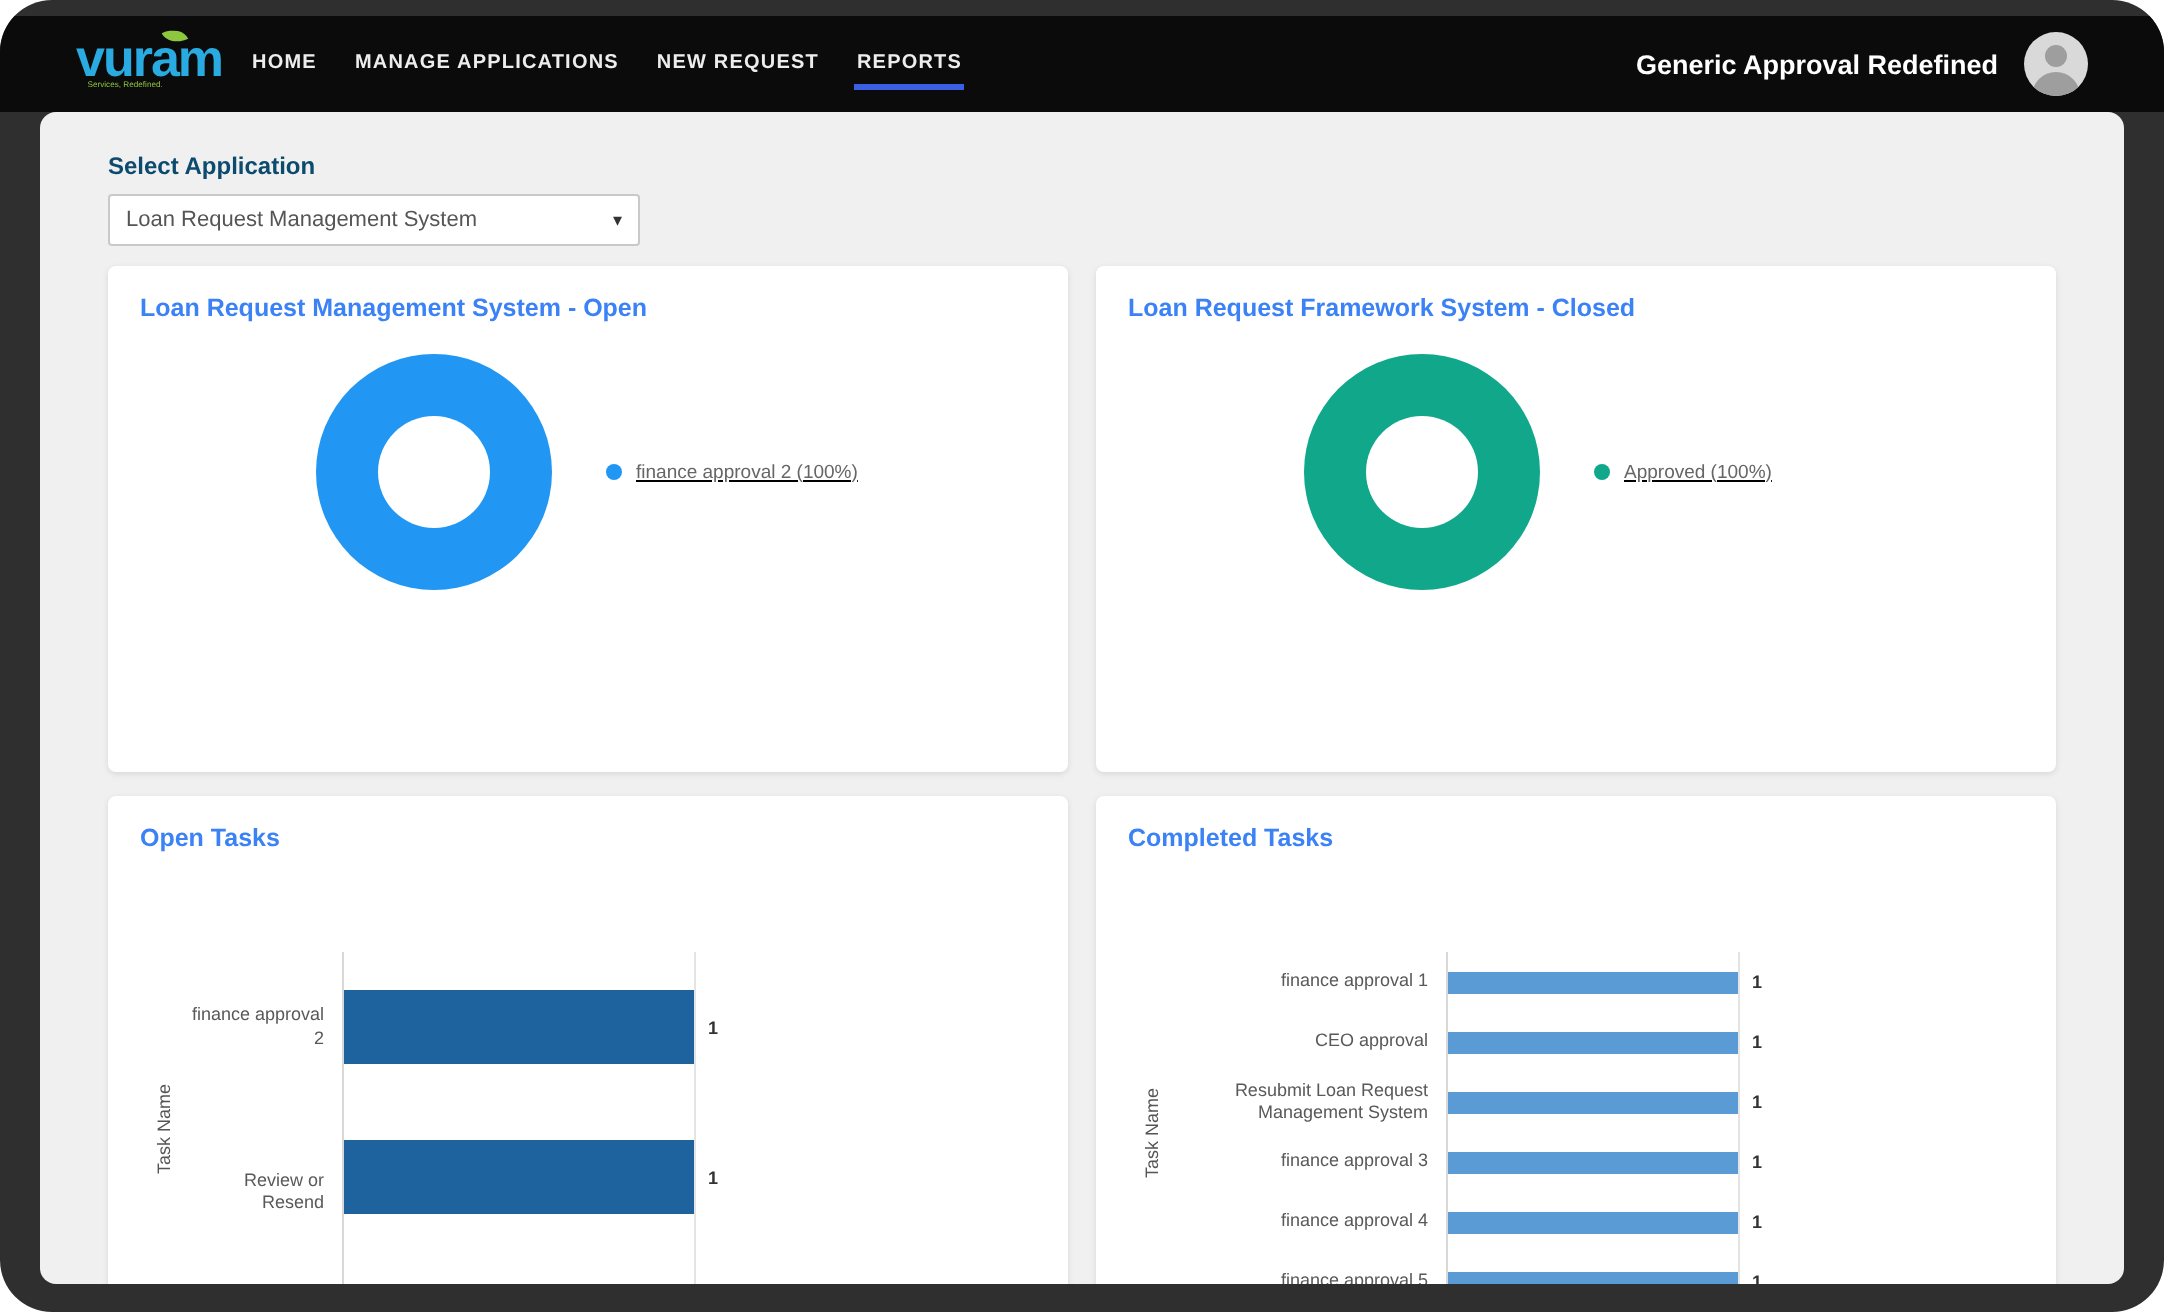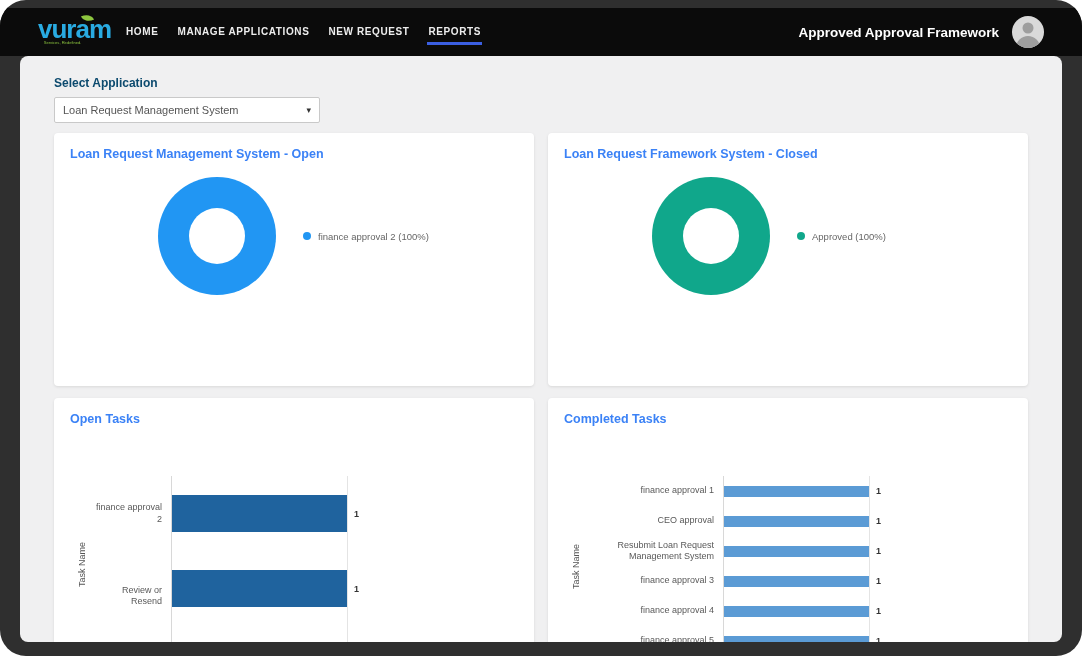--- a/index.html
+++ b/index.html
@@ -45,21 +45,21 @@
   
   .grid { margin-top: 10px; display: grid; grid-template-columns: 1fr 1fr; column-gap: 14px; row-gap: 12px; }
   .card {
     background: #ffffff; border-radius: 4px; box-shadow: 0 1px 3px rgba(0,0,0,.10);
     padding: 14px 16px; overflow: hidden;
   }
   .card.row1 { height: 253px; }
   .card.row2 { height: 340px; }
   .card-title { font-size: 12.5px; font-weight: 700; color: #3b82f6; }
   
-  .donut-row { display: flex; margin-top: 16px; }
+  .donut-row { display: flex; margin-top: 16px; text-decoration: underline; }
   .donut { width: 118px; height: 118px; border-radius: 50%; position: relative; margin-left: 88px; flex: none; }
   .donut::after { content: ""; position: absolute; inset: 31px; background: #ffffff; border-radius: 50%; }
   .legend { display: flex; align-items: center; gap: 7px; margin-left: 27px; }
   .legend-dot { width: 8px; height: 8px; border-radius: 50%; flex: none; }
   .legend-label { font-size: 9.5px; color: #666; }
   
   .hchart { display: flex; margin-top: 50px; }
   .ytitle {
     width: 24px; display: flex; align-items: center; justify-content: center;
     writing-mode: vertical-rl; transform: rotate(180deg);
@@ -85,21 +85,21 @@
       <span class="logo-leaf" style="background: rgb(141, 198, 63);"></span>
       <span class="logo-tagline" style="color: rgb(141, 198, 63);">Services, Redefined.</span>
     </div>
     <div class="nav-items">
         <div class="nav-item">HOME</div>
         <div class="nav-item">MANAGE APPLICATIONS</div>
         <div class="nav-item">NEW REQUEST</div>
         <div class="nav-item active" style="border-bottom-color: rgb(59, 95, 226);">REPORTS</div>
       </div>
     <div class="navbar-right">
-      <span class="app-title">Approved Approval Framework</span>
+      <span class="app-title">Generic Approval Redefined</span>
       <span class="avatar">
         <svg width="32" height="32" viewBox="0 0 32 32">
           <circle cx="16" cy="12" r="5.5" fill="#9e9e9e"></circle>
           <path d="M4 32 a12 12 0 0 1 24 0 Z" fill="#9e9e9e"></path>
         </svg>
       </span>
     </div>
   </div>
 
   <div class="page">

